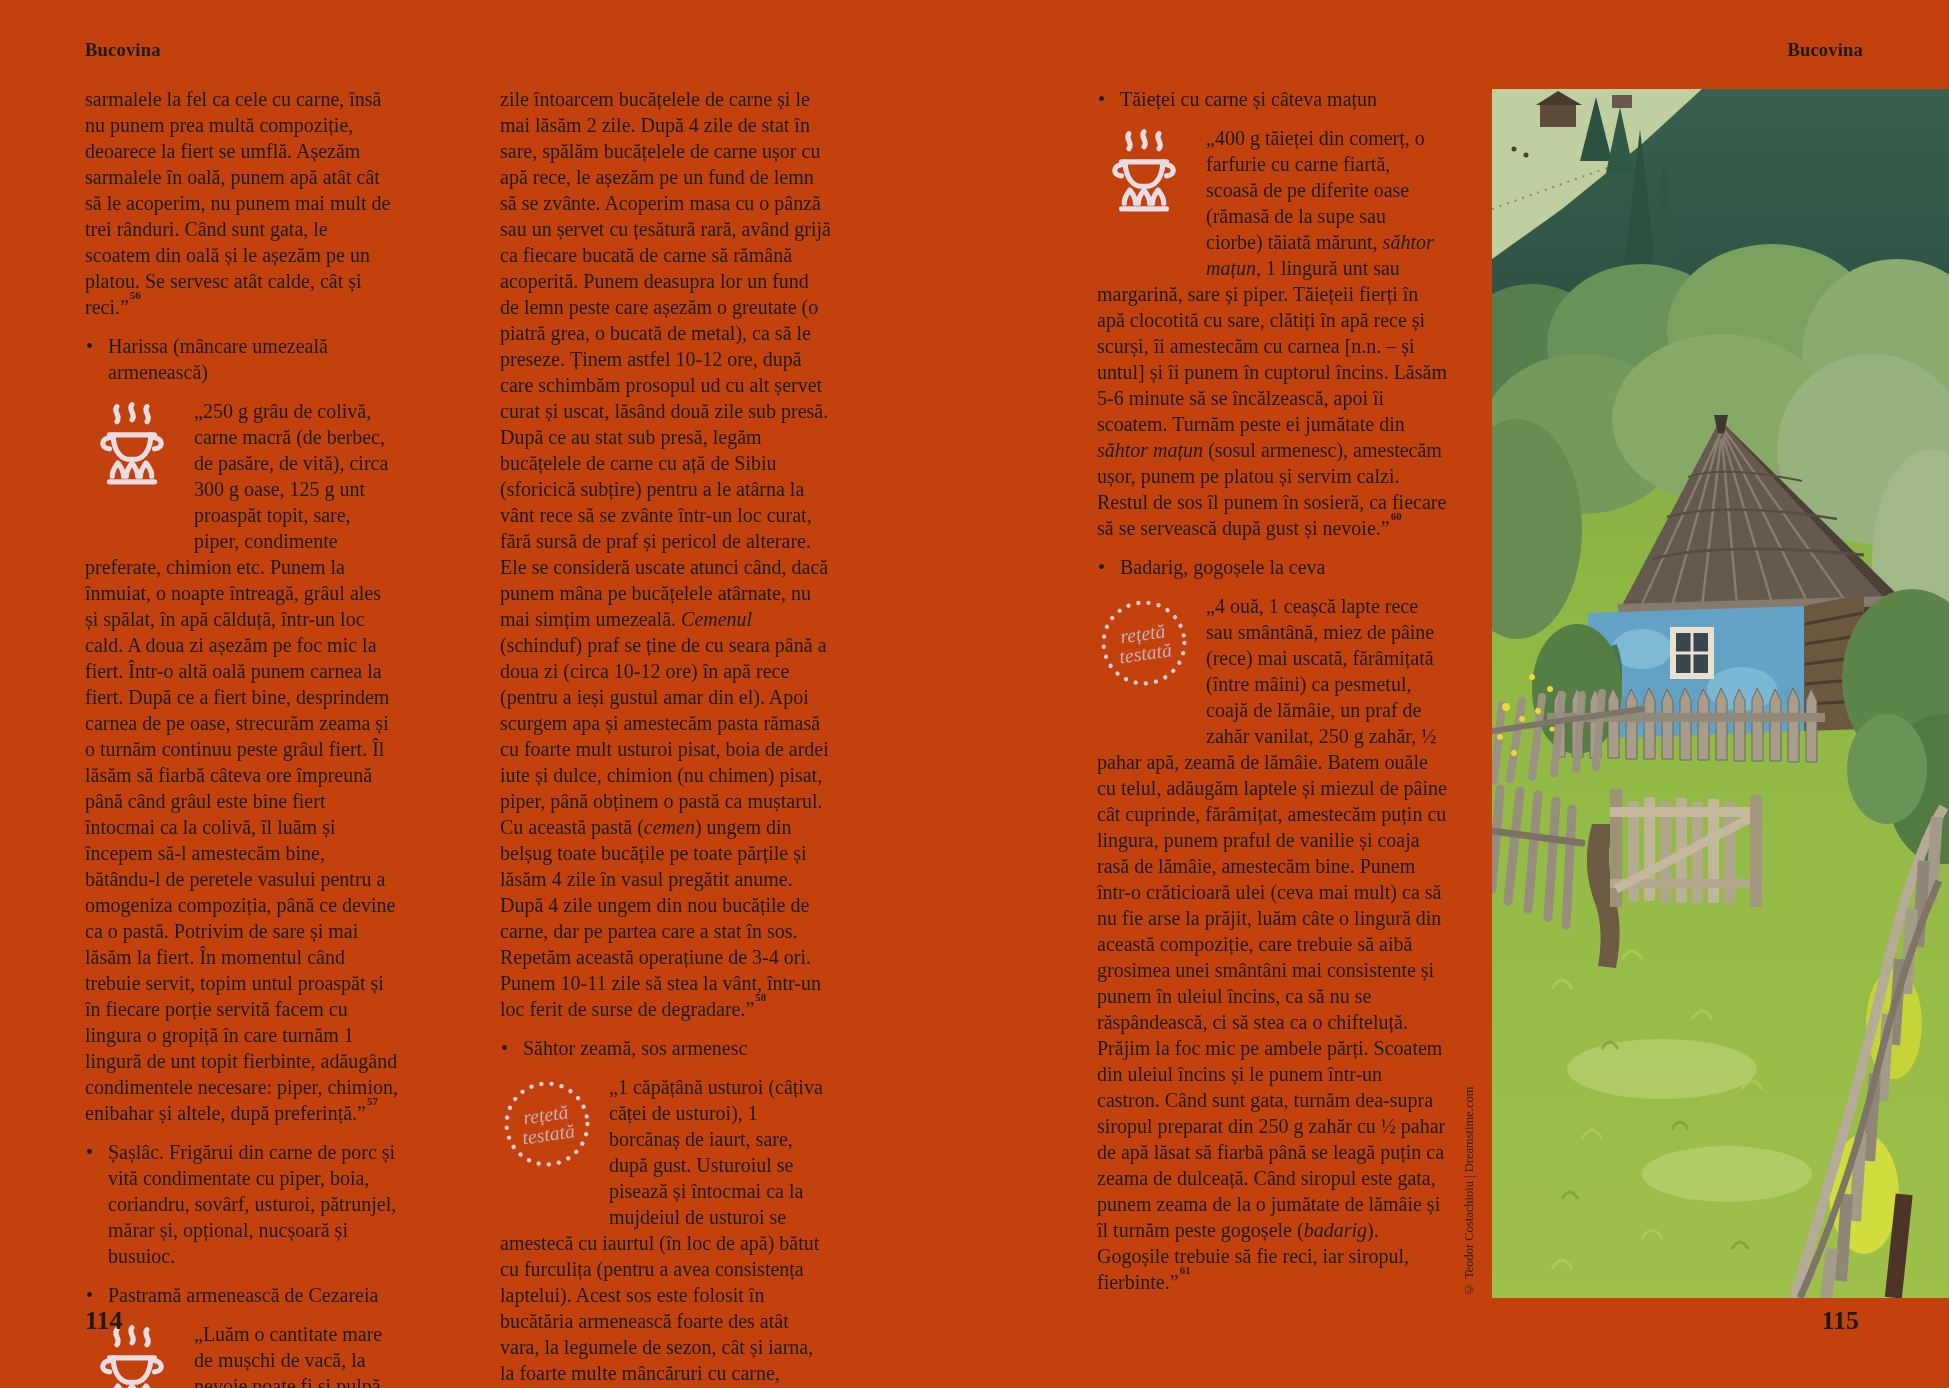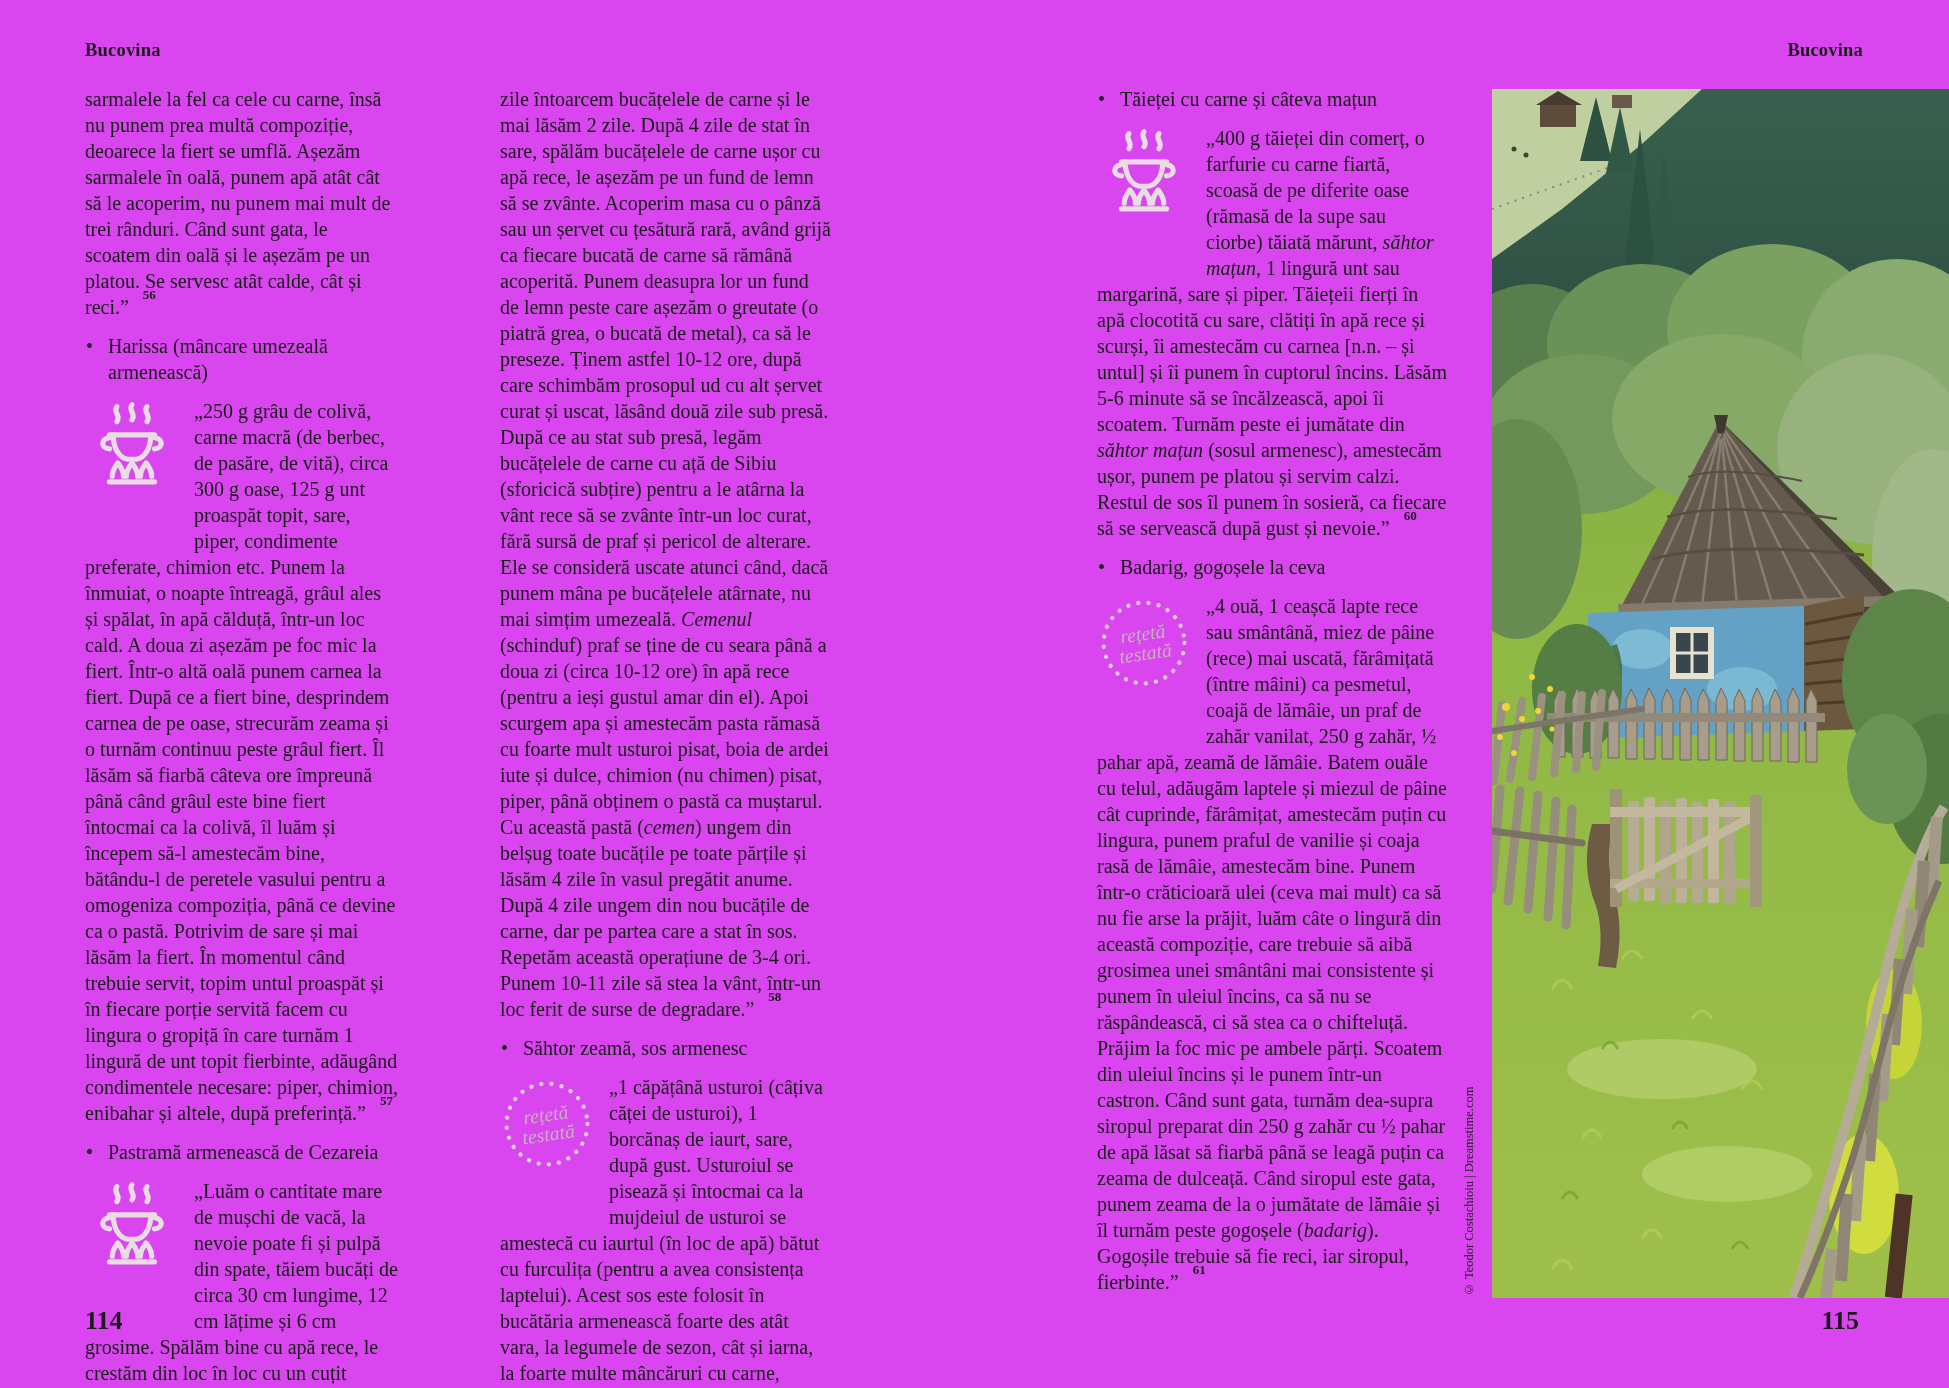--- a/index.html
+++ b/index.html
@@ -1,36 +1,36 @@
 <!DOCTYPE html>
 <html><head>
 <meta charset="utf-8">
 <style>
   html,body{margin:0;padding:0;background:#dcdcdc;}
-  .spread{position:relative;width:1949px;height:1388px;background:#d946ef;
+  .spread{position:relative;width:1949px;height:1388px;background:#c2410c;
           font-family:"Liberation Serif",serif;color:#1b1b1b;overflow:hidden;}
   .running-head{position:absolute;top:40px;font-size:18.5px;font-weight:700;letter-spacing:.2px;}
   .head-left{left:85px;}
   .head-right{right:86px;}
   .folio{position:absolute;top:1306px;font-size:26px;font-weight:700;}
   .folio-left{left:85px;}
   .folio-right{right:90px;}
   .col{position:absolute;top:86px;font-size:20px;line-height:26px;}
   #col1{left:85px;width:313px;}
   #col2{left:500px;width:331px;}
   #col3{left:1097px;width:350px;}
   .col p{margin:0;}
   .bullet-item{position:relative;padding-left:23px;margin:13px 0;}
   .bullet-marker{position:absolute;left:1px;top:0;}
   .recipe{margin:13px 0;}
   .recipe::after{content:"";display:block;clear:both;}
   .icon-float{float:left;width:94px;height:131px;margin:3px 15px 0 0;}
   .icon-float svg{display:block;width:94px;height:94px;}
   i{font-style:italic;}
-  sup.fn{font-size:13px;font-weight:700;position:relative;top:-7px;line-height:0;margin-left:14px;}
+  sup.fn{font-size:11px;font-weight:700;position:relative;top:-7px;line-height:0;margin-left:1px;}
   .photo{position:absolute;left:1492px;top:89px;width:457px;height:1209px;overflow:hidden;}
   .photo svg{display:block;width:100%;height:100%;}
   .credit{position:absolute;left:1462px;top:1086px;height:210px;
           writing-mode:vertical-rl;transform:rotate(180deg);
           font-size:12.5px;line-height:15px;color:#222;}
   .hidden-defs{position:absolute;width:0;height:0;overflow:hidden;}
 </style>
 </head>
 <body>
 
@@ -72,20 +72,21 @@
       <span class="icon-float">
         <svg viewBox="0 0 100 100">
             <use href="#pot-sym"></use>
           </svg>
       </span>
       <p><span>„250 g grâu de colivă, carne macră (de berbec, de pasăre, de vită), circa 300 g oase, 125 g unt proaspăt topit, sare, piper, condimente preferate, chimion etc. Punem la înmuiat, o noapte întreagă, grâul ales și spălat, în apă călduță, într-un loc cald. A doua zi așezăm pe foc mic la fiert. Într-o altă oală punem carnea la fiert. După ce a fiert bine, desprindem carnea de pe oase, strecurăm zeama și o turnăm continuu peste grâul fiert. Îl lăsăm să fiarbă câteva ore împreună până când grâul este bine fiert întocmai ca la colivă, îl luăm și începem să-l amestecăm bine, bătându-l de peretele vasului pentru a omogeniza compoziția, până ce devine ca o pastă. Potrivim de sare și mai lăsăm la fiert. În momentul când trebuie servit, topim untul proaspăt și în fiecare porție servită facem cu lingura o gropiță în care turnăm 1 lingură de unt topit fierbinte, adăugând condimentele necesare: piper, chimion, enibahar și altele, după preferință.”</span><sup class="fn">57</sup></p>
     </div>
 
     <div class="bullet-item">
       <span class="bullet-marker">•</span>
+      <span>Șașlâc. Frigărui din carne de porc și vită condimentate cu piper, boia, coriandru, sovârf, usturoi, pătrunjel, mărar și, opțional, nucșoară și busuioc.</span>
     </div>
 
     <div class="bullet-item">
       <span class="bullet-marker">•</span>
       <span>Pastramă armenească de Cezareia</span>
     </div>
 
     <div class="recipe">
       <span class="icon-float">
         <svg viewBox="0 0 100 100">

